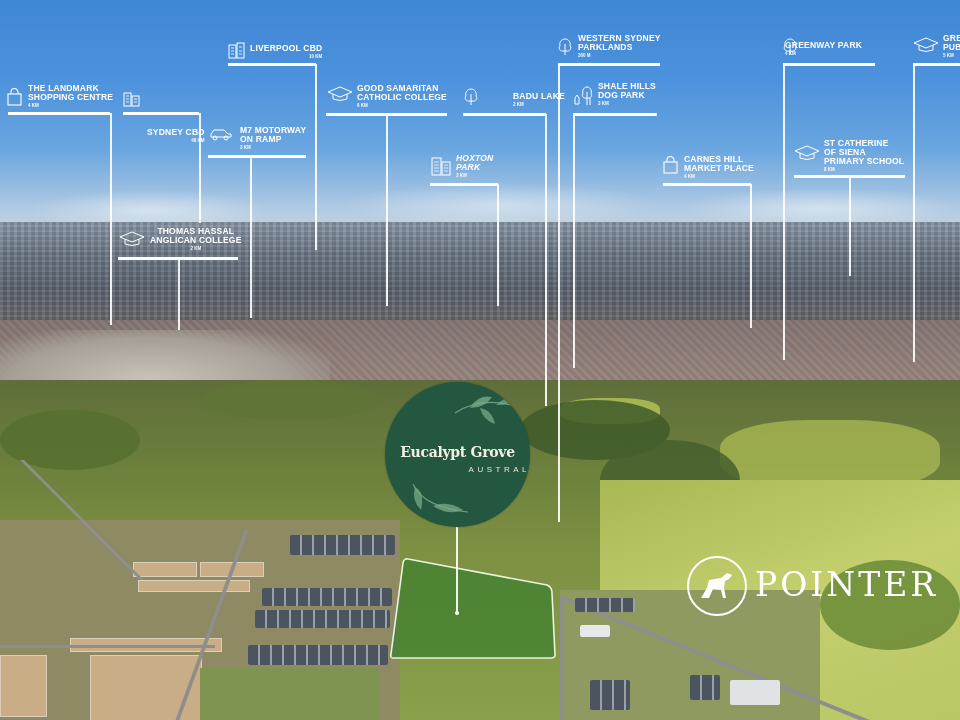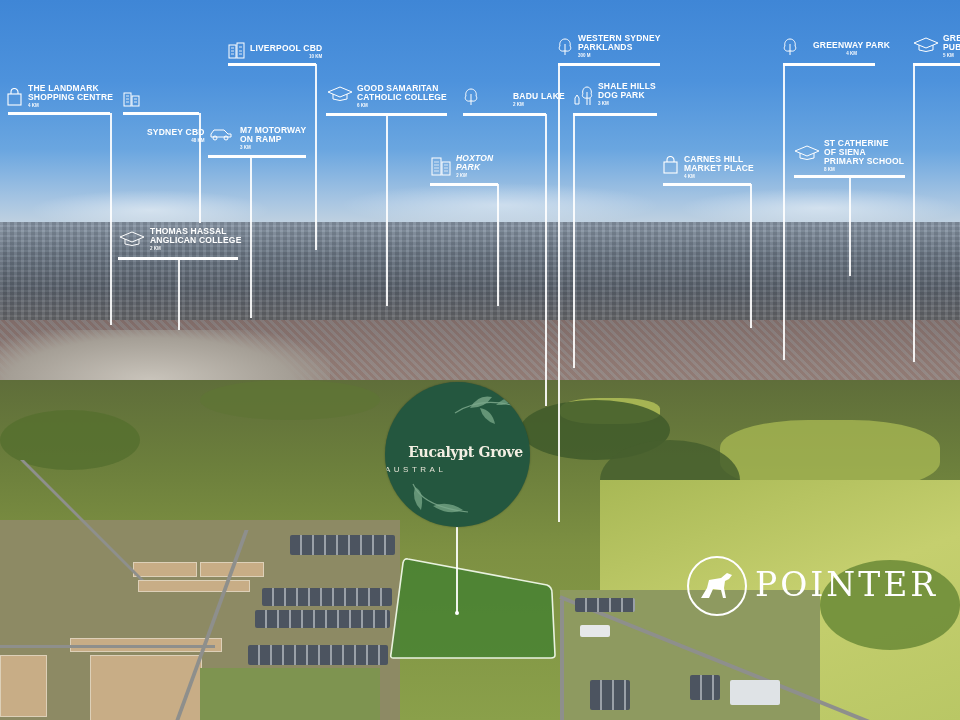--- a/index.html
+++ b/index.html
@@ -37,23 +37,23 @@
   .site svg{position:absolute;left:0;top:0;}
   .label{position:absolute;color:#fff;font-weight:bold;text-transform:uppercase;}
   .label .t{font-size:8.5px;line-height:9px;letter-spacing:.2px;display:block;white-space:nowrap;}
   .label .d{font-size:4.5px;line-height:7px;display:block;opacity:.95;}
   .ico{position:absolute;color:#fff;}
   .bar{position:absolute;height:3px;background:#fff;}
   .vline{position:absolute;width:1.5px;background:rgba(255,255,255,.9);}
   .dot{position:absolute;width:4px;height:4px;border-radius:50%;background:#fff;}
   .logo{position:absolute;left:385px;top:382px;width:145px;height:145px;border-radius:50%;background:#24573f;
     box-shadow:0 0 2px rgba(0,0,0,.3);overflow:hidden;}
-  .logo .name{position:absolute;left:8px;width:145px;top:62px;text-align:center;color:#f3efe3;
+  .logo .name{position:absolute;left:0;width:145px;top:62px;text-align:center;color:#f3efe3;
     font-family:"DejaVu Serif",serif;font-weight:bold;font-size:14px;letter-spacing:-.3px;}
-  .logo .sub{position:absolute;left:0;width:145px;top:83px;text-align:left;color:#e6e3d6;
+  .logo .sub{position:absolute;left:0;width:145px;top:83px;text-align:right;color:#e6e3d6;
     font-size:8px;letter-spacing:3.5px;}
   .pointer{position:absolute;left:687px;top:556px;}
   .pointer .circ{position:absolute;left:0;top:0;width:56px;height:56px;border:2px solid #fff;border-radius:50%;}
   .pointer .word{position:absolute;left:68px;top:9px;color:#fff;font-family:"DejaVu Serif",serif;font-size:33px;letter-spacing:3px;font-weight:normal;}
 </style>
 </head>
 <body>
 
 <div class="scene">
   <div class="sky"></div>
@@ -192,21 +192,21 @@
   <div class="label" style="left:240px;top:126px;">
     <span class="t">M7 MOTORWAY</span>
     <span class="t">ON RAMP</span>
     <span class="d">3 KM</span>
   </div>
 
   <svg class="ico" style="left:119px;top:231px;" width="26" height="16" viewBox="0 0 26 16">
     <path d="M1 6 L13 1 L25 6 L13 11 Z" fill="none" stroke="#fff"></path>
       <path d="M6 8 V13 Q13 16 20 13 V8" fill="none" stroke="#fff"></path>
   </svg>
-  <div class="label" style="left:150px;top:227px;">
+  <div class="label" style="left:150px;top:227px;text-align:center;">
     <span class="t">THOMAS HASSAL</span>
     <span class="t">ANGLICAN COLLEGE</span>
     <span class="d">2 KM</span>
   </div>
 
   <svg class="ico" style="left:327px;top:86px;" width="26" height="16" viewBox="0 0 26 16">
     <path d="M1 6 L13 1 L25 6 L13 11 Z" fill="none" stroke="#fff"></path>
       <path d="M6 8 V13 Q13 16 20 13 V8" fill="none" stroke="#fff"></path>
   </svg>
   <div class="label" style="left:357px;top:84px;">
@@ -263,21 +263,21 @@
   <div class="label" style="left:684px;top:155px;">
     <span class="t">CARNES HILL</span>
     <span class="t">MARKET PLACE</span>
     <span class="d">4 KM</span>
   </div>
 
   <svg class="ico" style="left:783px;top:38px;" width="14" height="18" viewBox="0 0 14 18">
     <path d="M7 1 C3 1 1 5 2 8 C0 10 2 14 6 13 H8 C12 14 14 10 12 8 C13 5 11 1 7 1 Z" fill="none" stroke="#fff"></path>
       <path d="M7 6 V17" stroke="#fff"></path>
   </svg>
-  <div class="label" style="left:813px;top:41px;text-align:center;">
+  <div class="label" style="left:785px;top:41px;">
     <span class="t">GREENWAY PARK</span>
     <span class="d">4 KM</span>
   </div>
 
   <svg class="ico" style="left:794px;top:145px;" width="26" height="16" viewBox="0 0 26 16">
     <path d="M1 6 L13 1 L25 6 L13 11 Z" fill="none" stroke="#fff"></path>
       <path d="M6 8 V13 Q13 16 20 13 V8" fill="none" stroke="#fff"></path>
   </svg>
   <div class="label" style="left:824px;top:139px;">
     <span class="t">ST CATHERINE</span>

